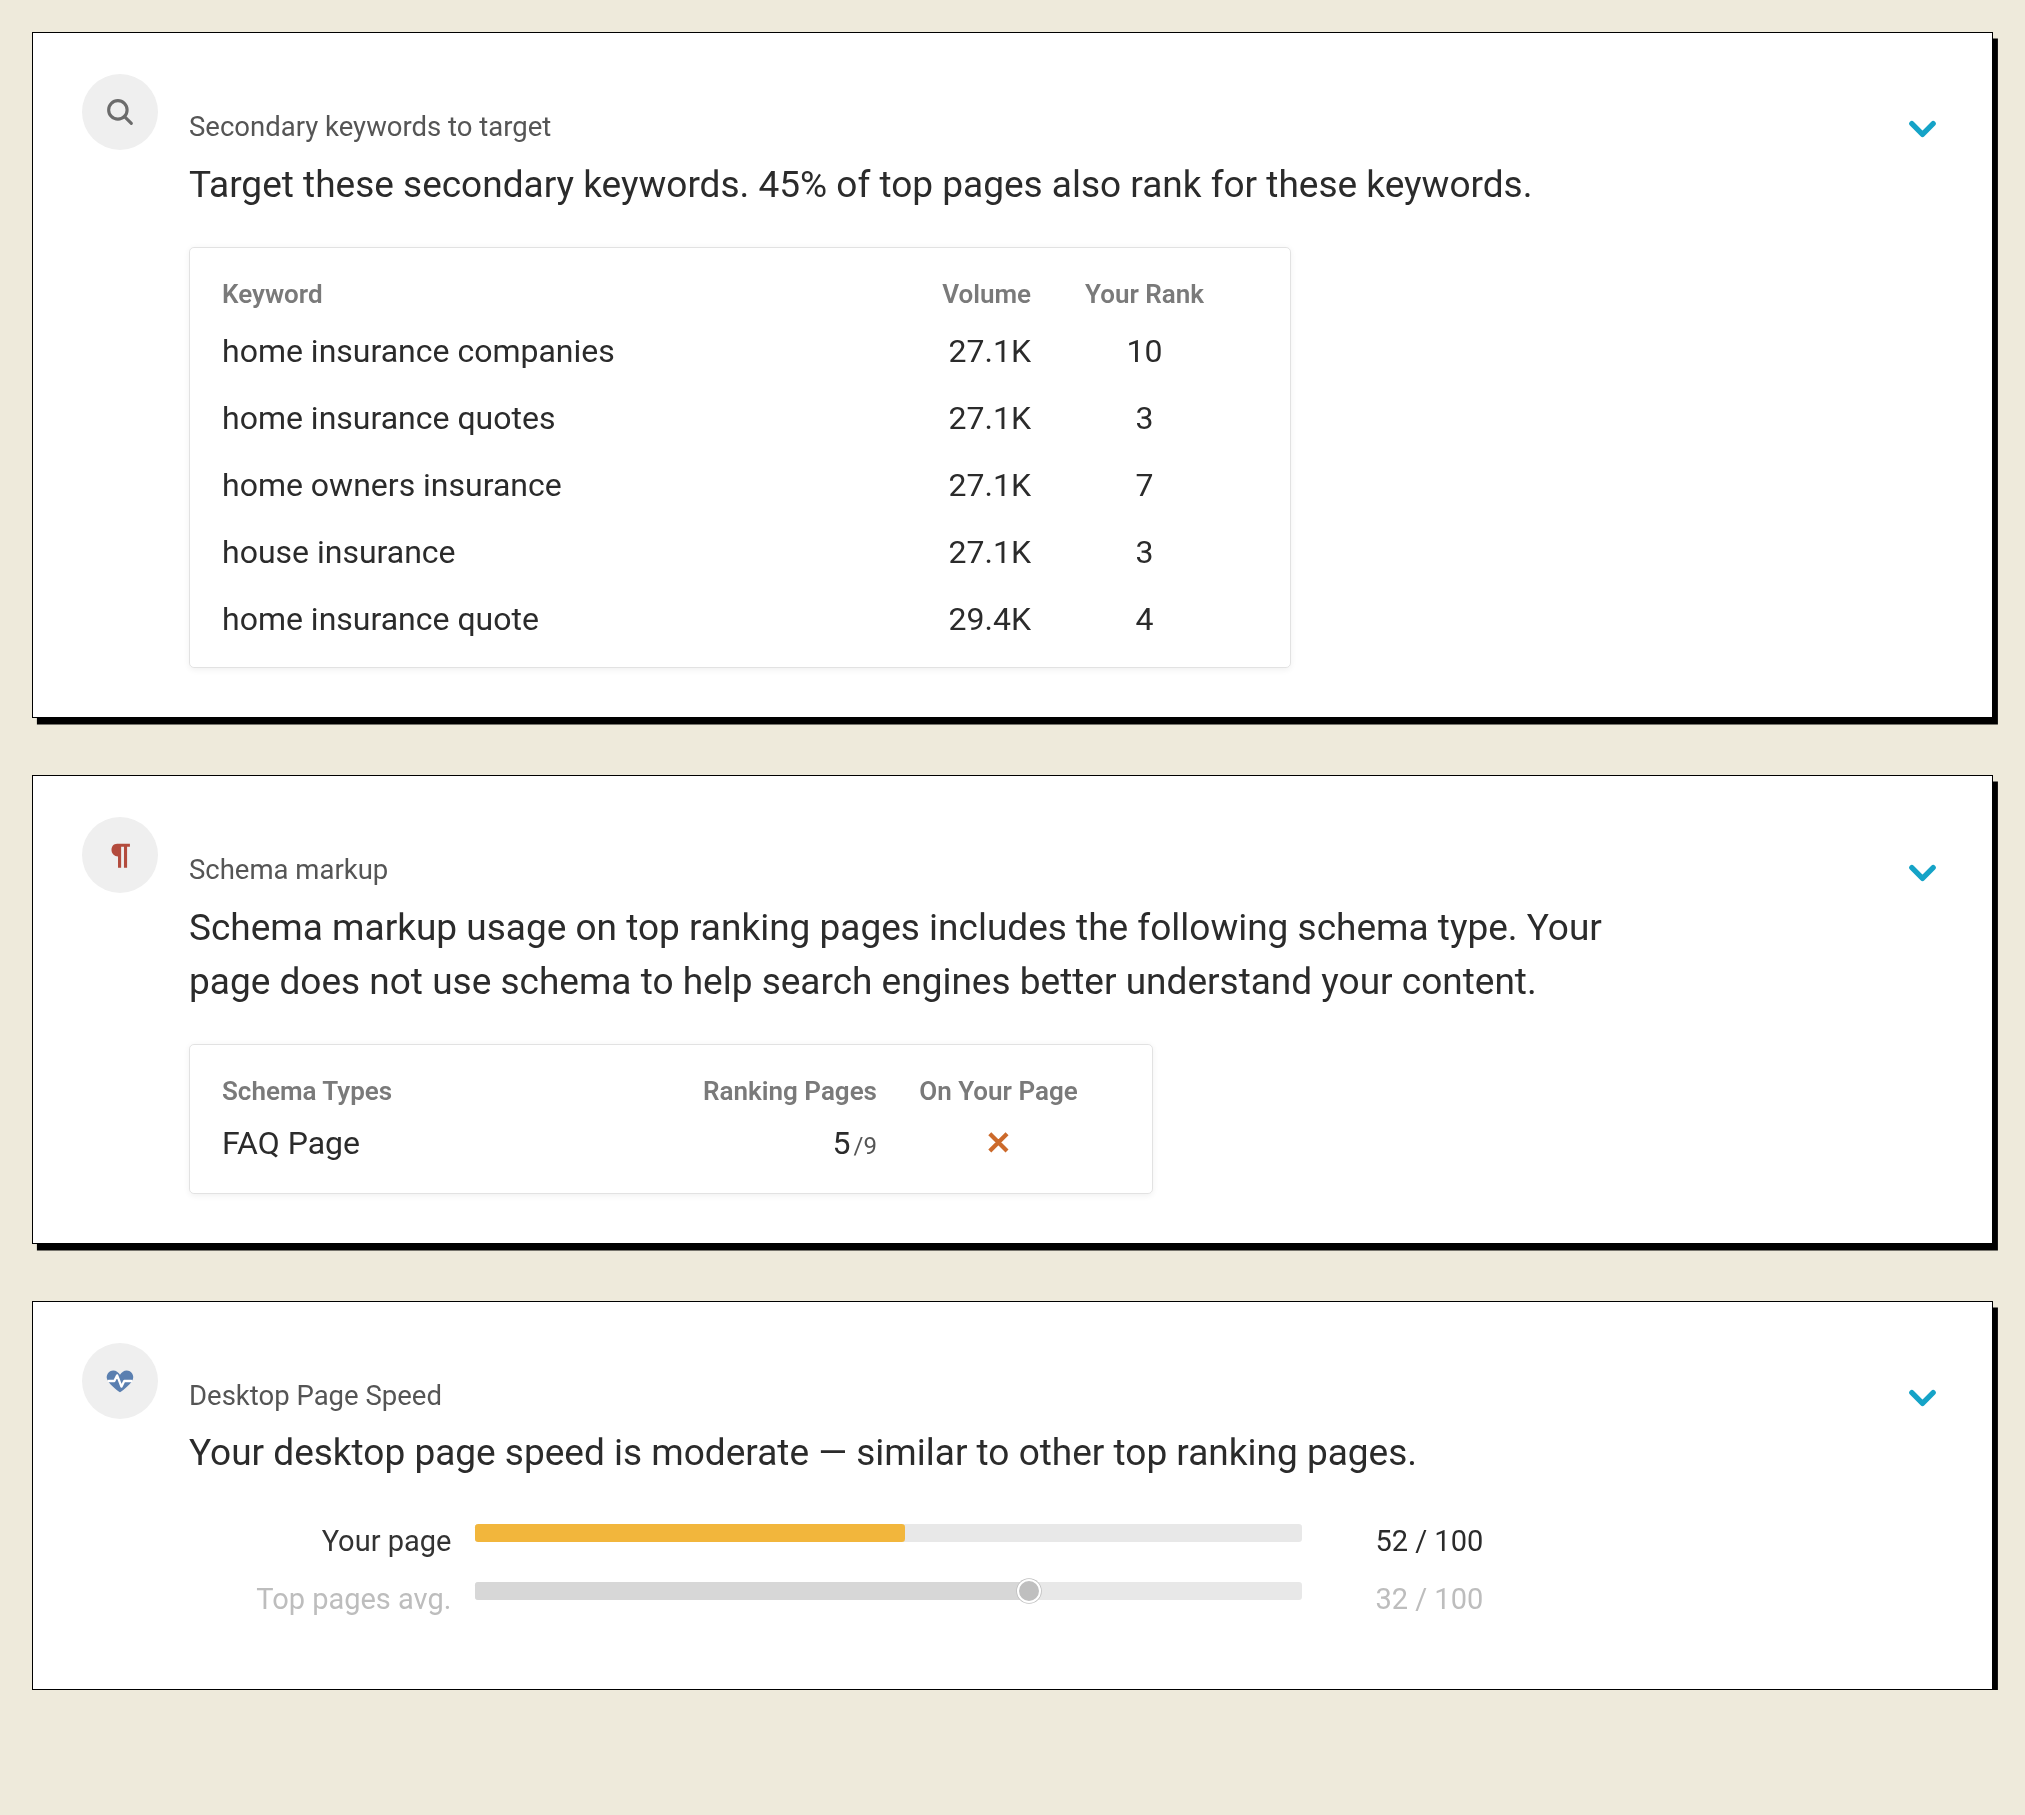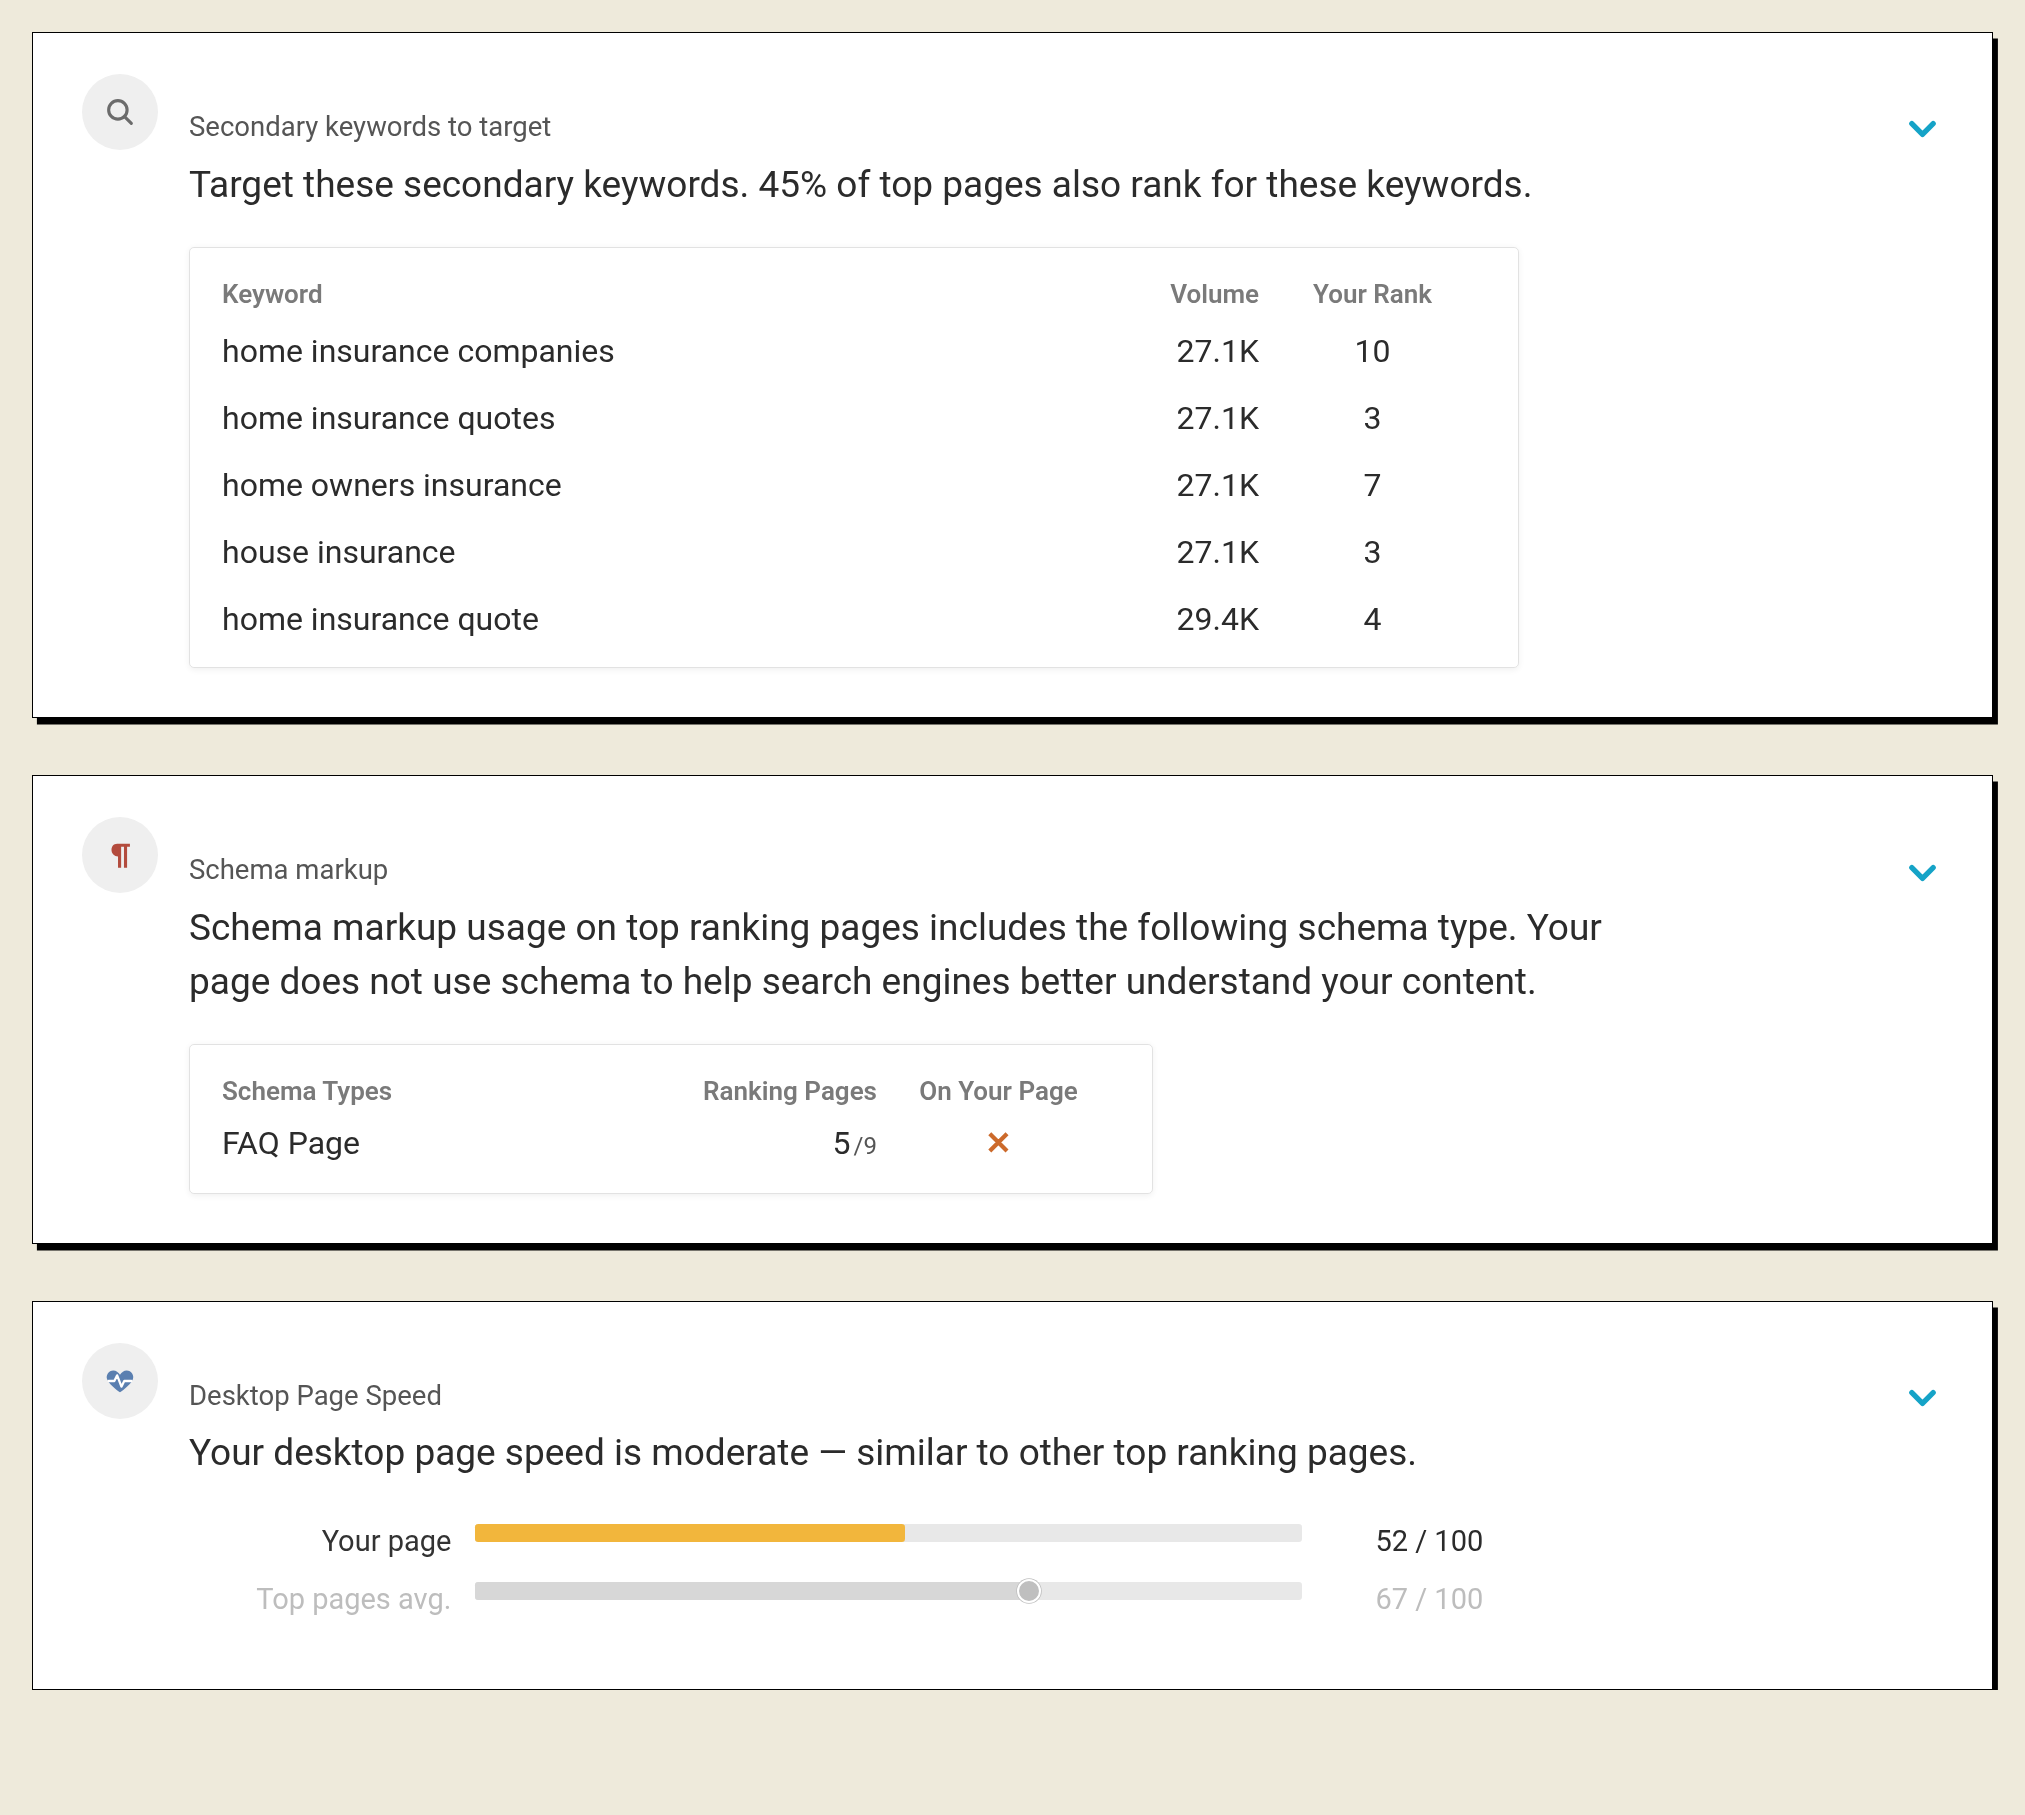--- a/index.html
+++ b/index.html
@@ -65,21 +65,21 @@
     justify-content: center;
     cursor: pointer;
   }
   .chevron svg { width: 39px; height: 32px; stroke: #15a3c7; }
 
   
   .data-table {
     margin-top: 36px;
     border: 0.8px solid #e2e2e2;
     border-radius: 4.9px;
-    width: 1330px;
+    width: 1102px;
     max-width: 100%;
     padding: 11.3px 0 14.6px 0;
     box-shadow: 0 1.6px 6.5px rgba(0,0,0,0.06);
   }
   .data-table .row {
     display: flex;
     align-items: baseline;
     padding: 14.6px 32px;
     font-size: 32px;
   }
@@ -257,20 +257,20 @@
             <div class="bar-fill" style="width:52%"></div>
           </div>
           <div class="speed-score">52 / 100</div>
         </div>
         <div class="speed-row faded">
           <div class="speed-label">Top pages avg.</div>
           <div class="bar-track">
             <div class="bar-fill" style="width:67%"></div>
             <div class="bar-handle" style="left:67%"></div>
           </div>
-          <div class="speed-score">67 / 100</div>
+          <div class="speed-score">32 / 100</div>
         </div>
       </div>
     </div>
   </section>
 
 </div>
 
 
 </body></html>

